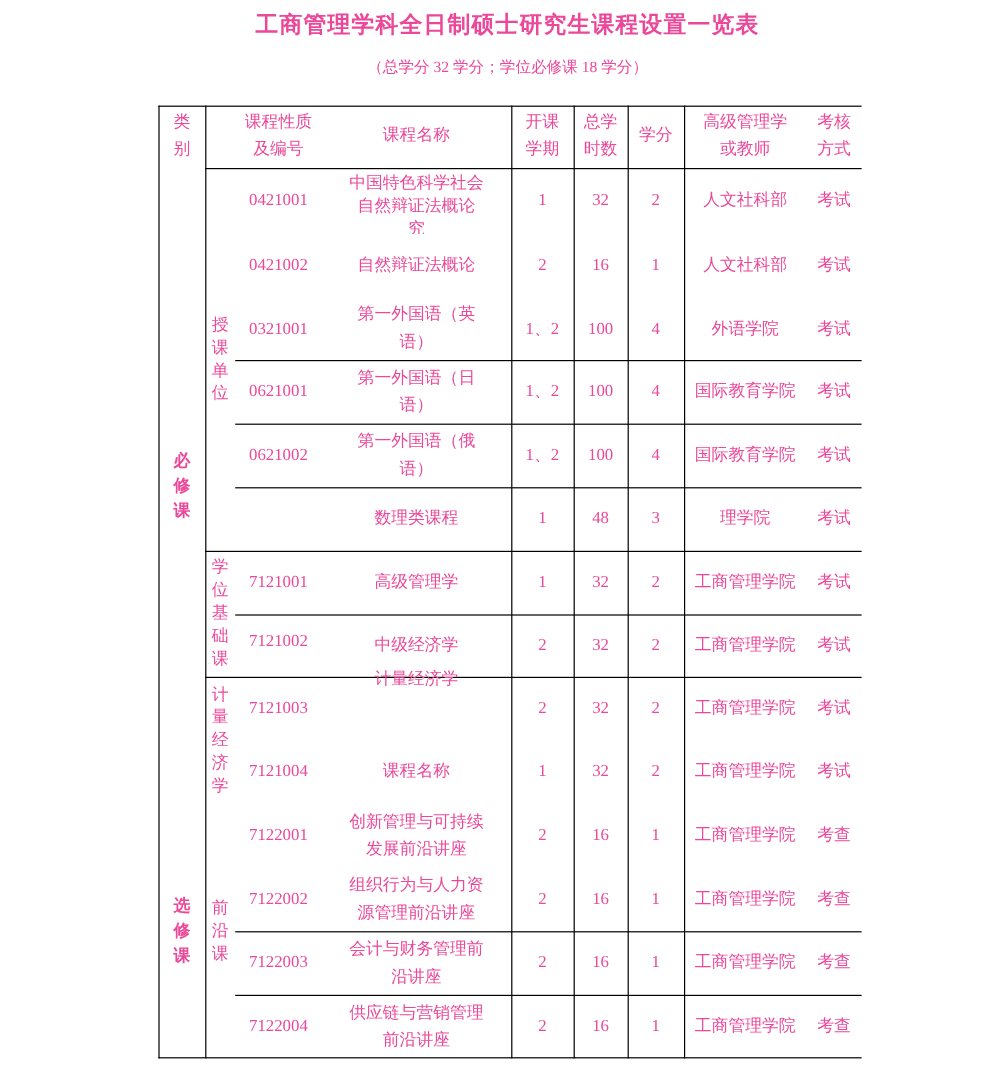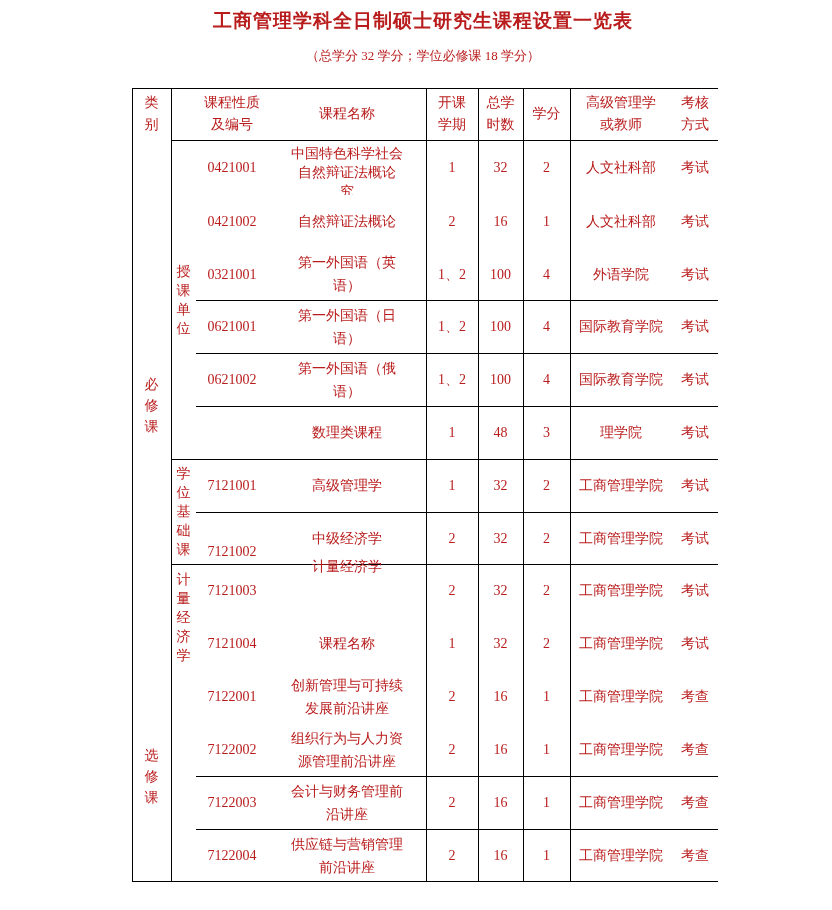--- a/index.html
+++ b/index.html
@@ -1,18 +1,18 @@
 <!DOCTYPE html>
 <html><head>
 <meta charset="utf-8">
 <style>
   html,body { margin:0; padding:0; background:#fff; }
   .page {
     position:relative; width:832px; height:910px;
-    background:#ffffff; color:#b91c1c;
+    background:#ffffff; color:#ec4899;
     font-family:"Liberation Serif", serif;
     overflow:hidden;
   }
   .title {
     position:absolute; left:123px; top:8px; width:600px;
     text-align:center; font-size:19px; font-weight:bold; letter-spacing:1px;
   }
   .subtitle {
     position:absolute; left:123px; top:47px; width:600px;
     text-align:center; font-size:13px;
@@ -20,21 +20,21 @@
   .tbl { position:absolute; left:132px; top:88px; width:586px; height:794px; font-size:14px; }
   .hl, .vl { position:absolute; background:#000; }
   .hl { height:1px; }
   .vl { width:1px; }
   .cell {
     position:absolute; display:flex; align-items:center; justify-content:center;
     text-align:center; white-space:pre-line; line-height:23px; box-sizing:border-box;
   }
   .hdr { line-height:22px; }
   .clip { overflow:hidden; align-items:flex-start; padding-top:4px; line-height:19px; }
-  .vtext  { width:16px; word-break:break-all; line-height:21px; text-align:center; font-weight:normal; }
+  .vtext  { width:16px; word-break:break-all; line-height:21px; text-align:center; font-weight:bold; }
   .vtext2 { width:15px; word-break:break-all; line-height:19px; text-align:center; }
 </style>
 </head>
 <body>
 
 <div class="page">
 
   <div class="title">工商管理学科全日制硕士研究生课程设置一览表</div>
   <div class="subtitle">（总学分 32 学分；学位必修课 18 学分）</div>
 
@@ -85,20 +85,23 @@
 
     <div class="cell" style="left:39px;top:52px;width:25px;height:319px">
       <span class="vtext2">授课单位</span>
     </div>
     <div class="cell" style="left:39px;top:371px;width:25px;height:105px">
       <span class="vtext2">学位基础课</span>
     </div>
     <div class="cell" style="left:39px;top:476px;width:25px;height:106px">
       <span class="vtext2">计量经济学</span>
     </div>
+    <div class="cell" style="left:39px;top:582px;width:25px;height:212px">
+      <span class="vtext2">前沿课</span>
+    </div>
 
     <div>
       <div class="cell" style="left:64px;top:52px;width:72px;height:55px">0421001</div>
       <div class="cell clip" style="left:136px;top:52px;width:158px;height:55px">中国特色科学社会
 自然辩证法概论
 究</div>
       <div class="cell" style="left:294px;top:52px;width:52px;height:55px">1</div>
       <div class="cell" style="left:346px;top:52px;width:45px;height:55px">32</div>
       <div class="cell" style="left:391px;top:52px;width:47px;height:55px">2</div>
       <div class="cell" style="left:438px;top:52px;width:102px;height:55px">人文社科部</div>
@@ -162,21 +165,21 @@
       <div class="cell" style="left:64px;top:371px;width:72px;height:53px">7121001</div>
       <div class="cell" style="left:136px;top:371px;width:158px;height:53px">高级管理学</div>
       <div class="cell" style="left:294px;top:371px;width:52px;height:53px">1</div>
       <div class="cell" style="left:346px;top:371px;width:45px;height:53px">32</div>
       <div class="cell" style="left:391px;top:371px;width:47px;height:53px">2</div>
       <div class="cell" style="left:438px;top:371px;width:102px;height:53px">工商管理学院</div>
       <div class="cell" style="left:540px;top:371px;width:46px;height:53px">考试</div>
     </div>
 
     <div>
-      <div class="cell" style="left:64px;top:437px;width:72px;height:52px">7121002</div>
+      <div class="cell" style="left:64px;top:420px;width:72px;height:52px">7121002</div>
       <div class="cell" style="left:136px;top:424px;width:158px;height:52px">中级经济学</div>
       <div class="cell" style="left:294px;top:424px;width:52px;height:52px">2</div>
       <div class="cell" style="left:346px;top:424px;width:45px;height:52px">32</div>
       <div class="cell" style="left:391px;top:424px;width:47px;height:52px">2</div>
       <div class="cell" style="left:438px;top:424px;width:102px;height:52px">工商管理学院</div>
       <div class="cell" style="left:540px;top:424px;width:46px;height:52px">考试</div>
     </div>
 
     <div>
       <div class="cell" style="left:64px;top:476px;width:72px;height:53px">7121003</div>

